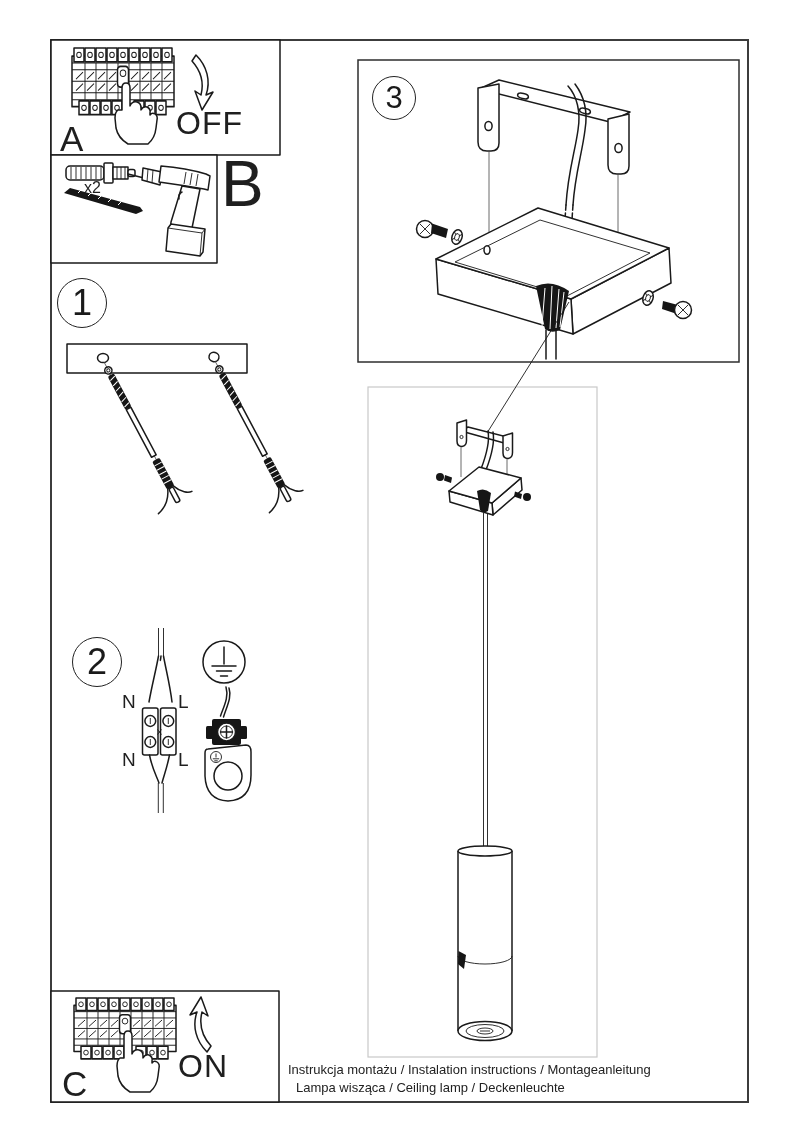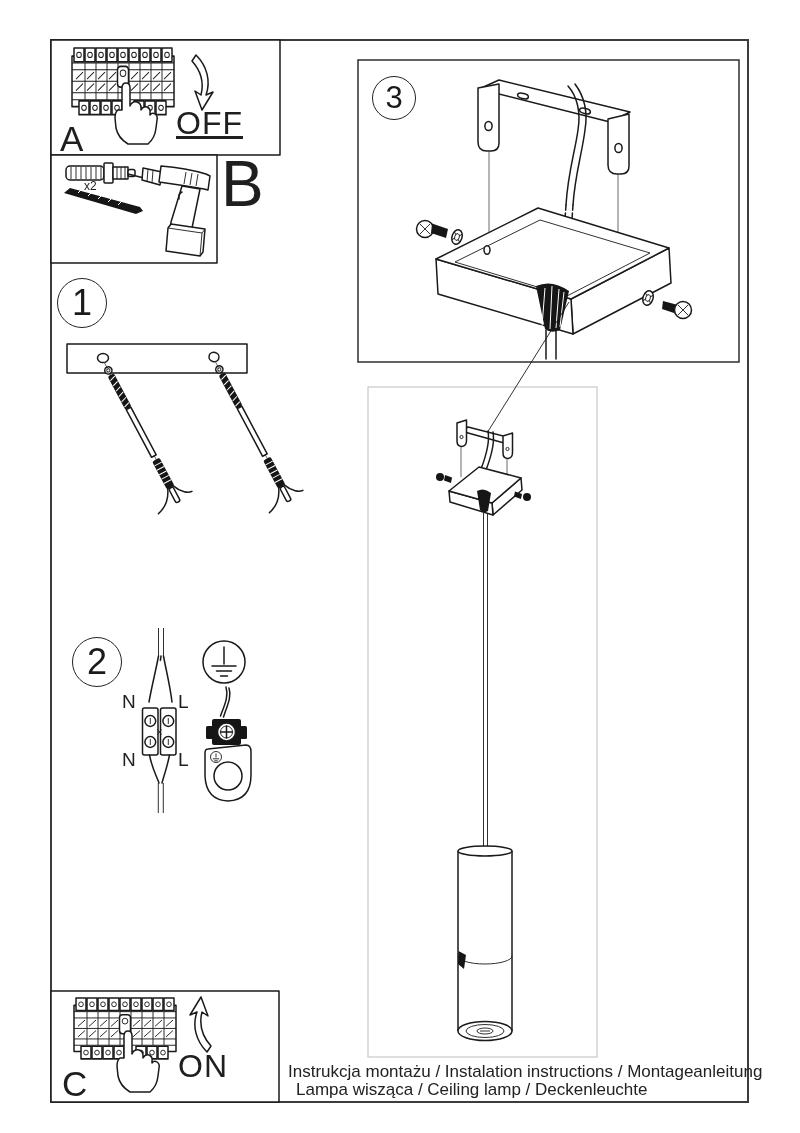--- a/index.html
+++ b/index.html
@@ -3,25 +3,25 @@
 <meta charset="utf-8">
 <style>
   html,body{margin:0;padding:0;background:#fff;}
   .sheet{position:relative;width:800px;height:1133px;background:#ffffff;overflow:hidden;
          font-family:"Liberation Sans","DejaVu Sans",sans-serif;color:#1a1a1a;}
   .sheet svg{position:absolute;left:0;top:0;}
   .lbl{position:absolute;color:#1f1f1f;white-space:nowrap;}
   .big-letter{font-size:35px;line-height:1;}
   .huge-letter{font-size:64px;line-height:1;}
   .state{font-size:32px;line-height:1;letter-spacing:1px;}
-  .qty{font-size:12px;line-height:1;}
+  .qty{font-size:16px;line-height:1;}
   .wire{font-size:19px;line-height:1;}
   .stepnum{position:absolute;border:1.7px solid #222;border-radius:50%;
            display:flex;align-items:center;justify-content:center;background:#fff;}
-  .foot{font-size:17px;line-height:1;color:#222;}
+  .foot{font-size:13px;line-height:1;color:#222;}
   
   .ln{fill:none;stroke:#1a1a1a;stroke-width:1.5;stroke-linecap:round;stroke-linejoin:round;}
   .fw{fill:#ffffff;stroke:#1a1a1a;stroke-width:1.5;stroke-linejoin:round;}
   .bk{fill:#161616;stroke:none;}
   .thin{fill:none;stroke:#1a1a1a;stroke-width:0.9;}
   .hair{fill:none;stroke:#444;stroke-width:0.8;}
   .wht{fill:none;stroke:#fff;stroke-width:1;}
 </style>
 </head>
 <body>
@@ -296,21 +296,21 @@
   </g>
   <g transform="translate(108,1028)">
     <use href="#hand"></use>
   </g>
   <g>
     <path class="fw" d="M207,1052 C196,1041 192,1026 197,1012 L190,1015 L201,997 L208,1016 L202,1012 C199,1024 202,1036 211,1046 Z" stroke-width="1.4"></path>
   </g>
 </svg>
 
 <div class="lbl big-letter" style="left:60px;top:121px;">A</div>
-<div class="lbl state" style="left:176px;top:107px;text-decoration:underline;">OFF</div>
+<div class="lbl state" style="left:176px;top:107px;">OFF</div>
 <div class="lbl huge-letter" style="left:221px;top:152px;">B</div>
 <div class="lbl qty" style="left:84px;top:180px;">x2</div>
 
 <div class="stepnum" style="left:57px;top:278px;width:48px;height:48px;font-size:36px;">
   <span>1</span>
 </div>
 
 <div class="stepnum" style="left:72px;top:637px;width:48px;height:48px;font-size:36px;">
   <span>2</span>
 </div>

